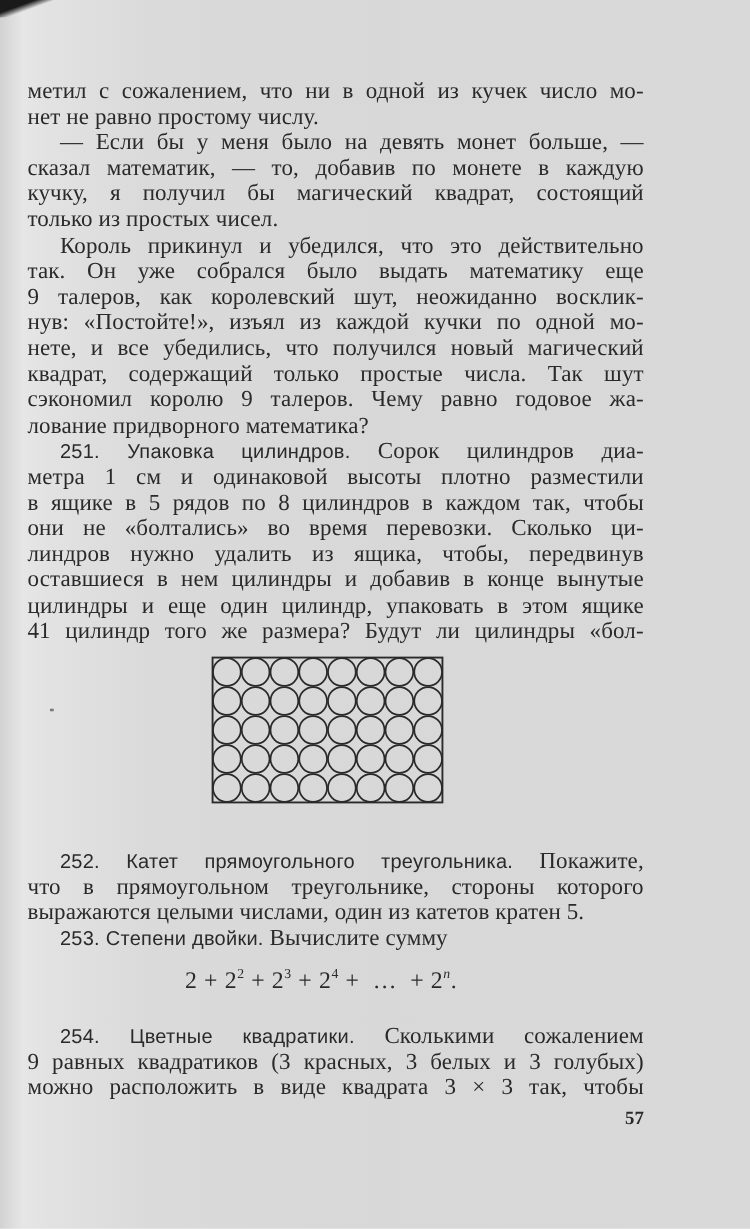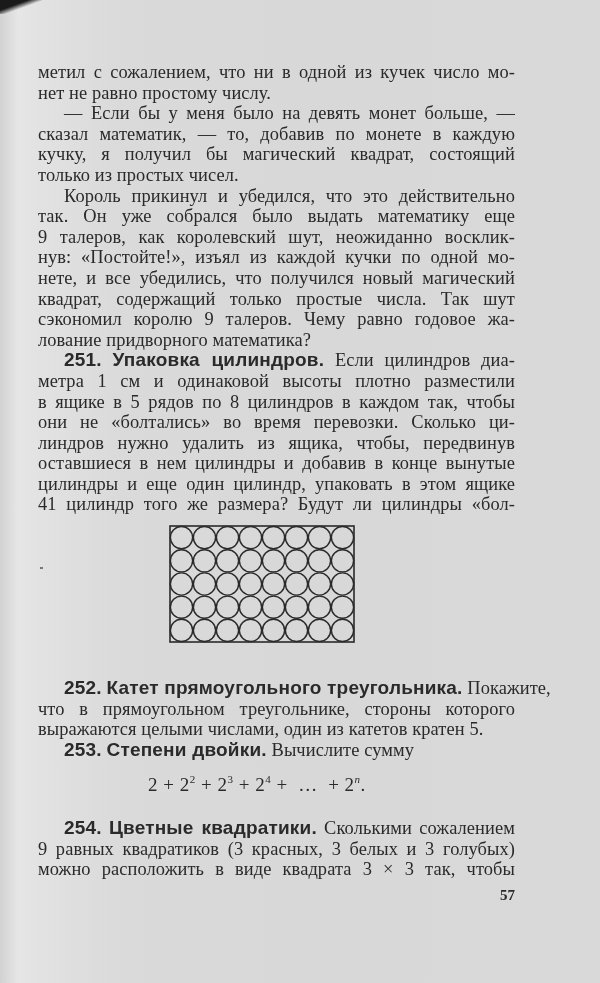--- a/index.html
+++ b/index.html
@@ -29,32 +29,31 @@
       font-size: 18.4px;
       line-height: 20.6px;
     }
     .line {
       display: block;
       white-space: nowrap;
       text-align: justify;
       text-align-last: justify;
       height: 20.6px;
       letter-spacing: 0.1px;
-      margin-left: 16px;
     }
     .line.last {
       text-align-last: left;
     }
     .indent {
       padding-left: 26px;
     }
     .bold {
-      font-weight: bold;
+      font-weight: normal;
       font-family: "Liberation Sans", "DejaVu Sans", sans-serif;
-      font-size: 19px;
+      font-size: 16px;
       letter-spacing: 0.2px;
     }
     .figure {
       position: absolute;
       left: 169px;
       top: 525px;
       width: 186px;
       height: 118px;
     }
     .figure svg {
@@ -125,21 +124,21 @@
   <span class="line">9 талеров, как королевский шут, неожиданно восклик-</span>
   <span class="line">нув: «Постойте!», изъял из каждой кучки по одной мо-</span>
   <span class="line">нете, и все убедились, что получился новый магический</span>
   <span class="line">квадрат, содержащий только простые числа. Так шут</span>
   <span class="line">сэкономил королю 9 талеров. Чему равно годовое жа-</span>
   <span class="line last">лование придворного математика?</span>
 
   <span class="line indent">
     <span class="bold">251.</span>
     <span class="bold">Упаковка цилиндров.</span>
-    <span>Если цилиндров диа-</span>
+    <span>Сорок цилиндров диа-</span>
   </span>
   <span class="line">метра 1 см и одинаковой высоты плотно разместили</span>
   <span class="line">в ящике в 5 рядов по 8 цилиндров в каждом так, чтобы</span>
   <span class="line">они не «болтались» во время перевозки. Сколько ци-</span>
   <span class="line">линдров нужно удалить из ящика, чтобы, передвинув</span>
   <span class="line">оставшиеся в нем цилиндры и добавив в конце вынутые</span>
   <span class="line">цилиндры и еще один цилиндр, упаковать в этом ящике</span>
   <span class="line">41 цилиндр того же размера? Будут ли цилиндры «бол-</span>
 </div>
 

